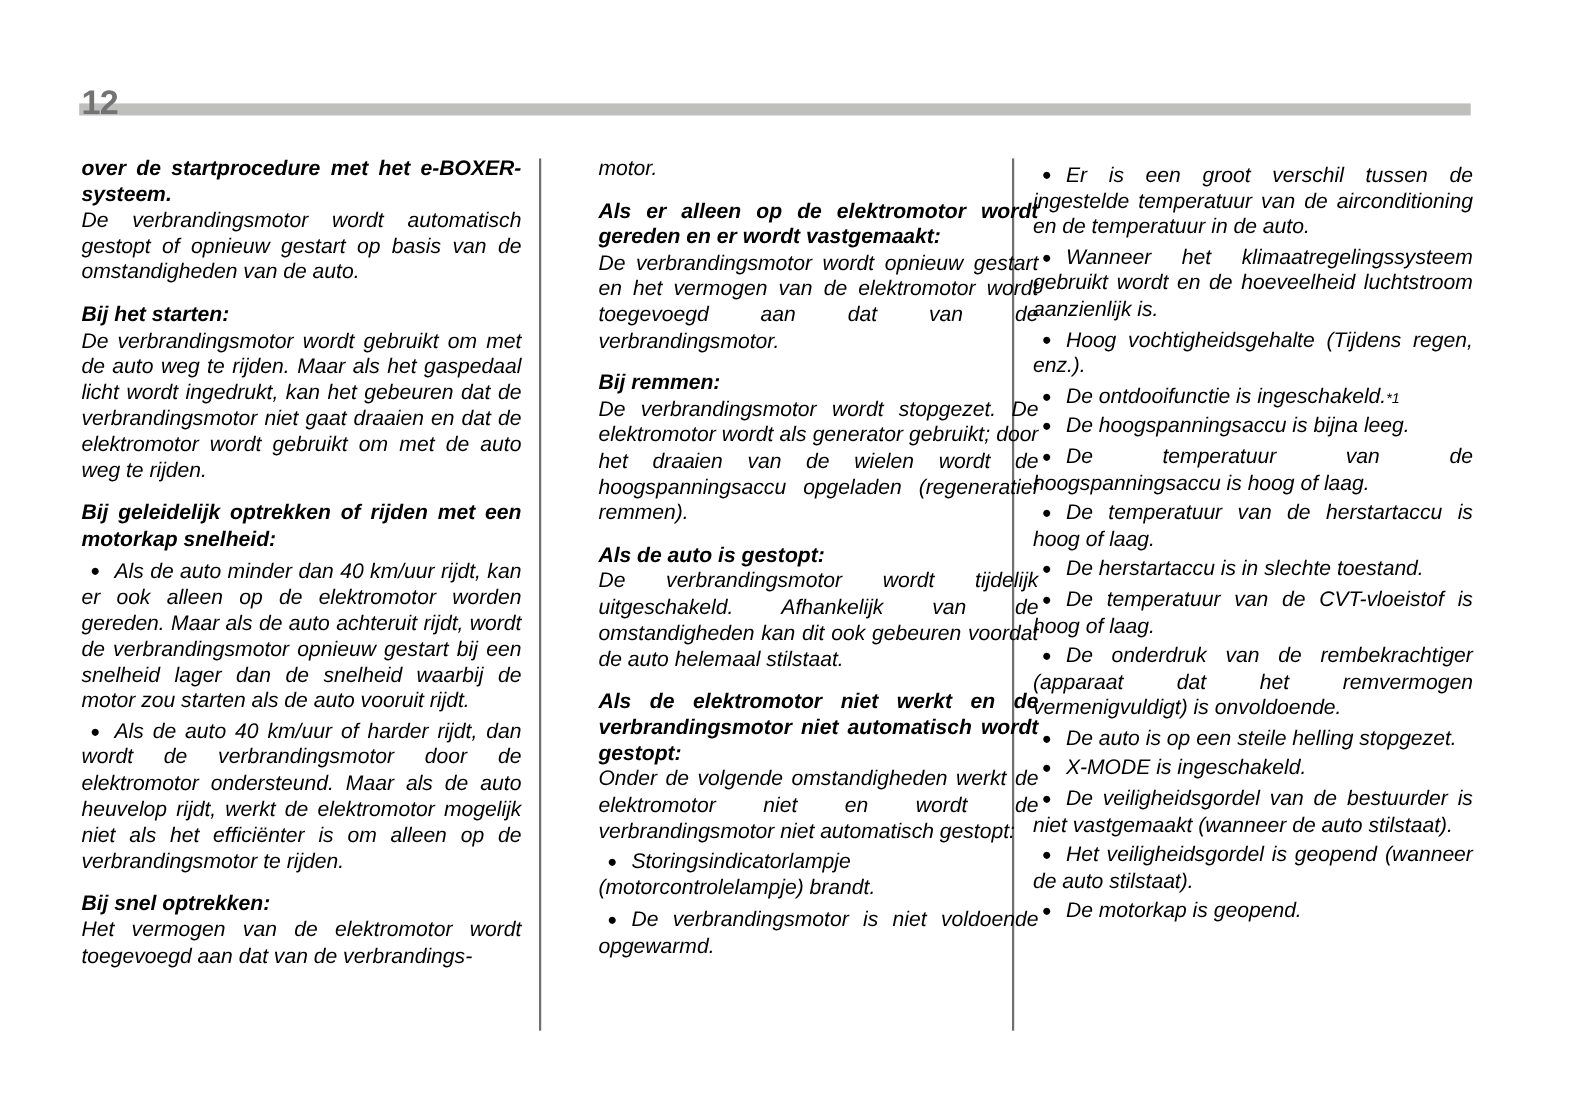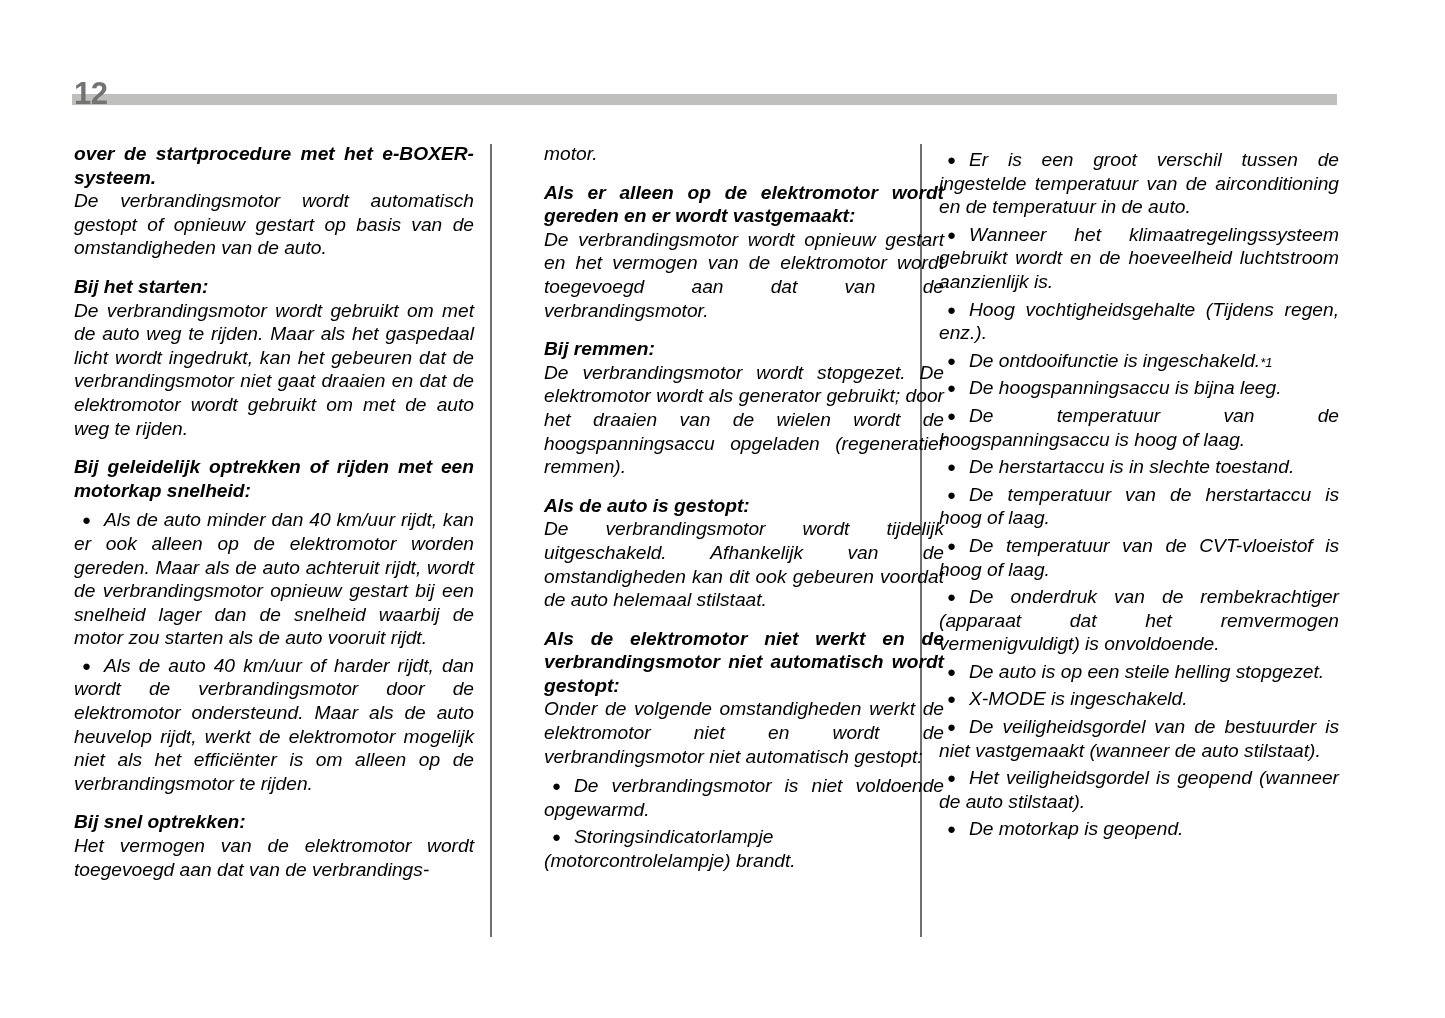--- a/index.html
+++ b/index.html
@@ -159,32 +159,32 @@
     <div class="col col-2">
         <p class="body tight"><span>motor.</span></p>
         <p class="head"><span>Als er alleen op de elektromotor wordt gereden en er wordt vastgemaakt:</span></p>
         <p class="body tight"><span>De verbrandingsmotor wordt opnieuw gestart en het vermogen van de elektromotor wordt toegevoegd aan dat van de verbrandingsmotor.</span></p>
         <p class="head"><span>Bij remmen:</span></p>
         <p class="body tight"><span>De verbrandingsmotor wordt stopgezet. De elektromotor wordt als generator gebruikt; door het draaien van de wielen wordt de hoogspanningsaccu opgeladen (regeneratief remmen).</span></p>
         <p class="head"><span>Als de auto is gestopt:</span></p>
         <p class="body tight"><span>De verbrandingsmotor wordt tijdelijk uitgeschakeld. Afhankelijk van de omstandigheden kan dit ook gebeuren voordat de auto helemaal stilstaat.</span></p>
         <p class="head"><span>Als de elektromotor niet werkt en de verbrandingsmotor niet automatisch wordt gestopt:</span></p>
         <p class="body tight"><span>Onder de volgende omstandigheden werkt de elektromotor niet en wordt de verbrandingsmotor niet automatisch gestopt:</span></p>
+        <p class="bullet"><span class="bullet-mark">●</span><span>Storingsindicatorlampje (motorcontrolelampje) brandt.</span></p>
         <p class="bullet bullet-first"><span class="bullet-mark">●</span><span>De verbrandingsmotor is niet voldoende opgewarmd.</span></p>
-        <p class="bullet"><span class="bullet-mark">●</span><span>Storingsindicatorlampje (motorcontrolelampje) brandt.</span></p>
       </div>
     <div class="col col-3">
         <p class="bullet bullet-first"><span class="bullet-mark">●</span><span>Er is een groot verschil tussen de ingestelde temperatuur van de airconditioning en de temperatuur in de auto.</span></p>
         <p class="bullet"><span class="bullet-mark">●</span><span>Wanneer het klimaatregelingssysteem gebruikt wordt en de hoeveelheid luchtstroom aanzienlijk is.</span></p>
         <p class="bullet"><span class="bullet-mark">●</span><span>Hoog vochtigheidsgehalte (Tijdens regen, enz.).</span></p>
         <p class="bullet"><span class="bullet-mark">●</span><span>De ontdooifunctie is ingeschakeld.</span><sup class="fn">*1</sup></p>
         <p class="bullet"><span class="bullet-mark">●</span><span>De hoogspanningsaccu is bijna leeg.</span></p>
         <p class="bullet"><span class="bullet-mark">●</span><span>De temperatuur van de hoogspanningsaccu is hoog of laag.</span></p>
+        <p class="bullet"><span class="bullet-mark">●</span><span>De temperatuur van de herstartaccu is hoog of laag.</span></p>
         <p class="bullet"><span class="bullet-mark">●</span><span>De herstartaccu is in slechte toestand.</span></p>
-        <p class="bullet"><span class="bullet-mark">●</span><span>De temperatuur van de herstartaccu is hoog of laag.</span></p>
         <p class="bullet"><span class="bullet-mark">●</span><span>De temperatuur van de CVT-vloeistof is hoog of laag.</span></p>
         <p class="bullet"><span class="bullet-mark">●</span><span>De onderdruk van de rembekrachtiger (apparaat dat het remvermogen vermenigvuldigt) is onvoldoende.</span></p>
         <p class="bullet"><span class="bullet-mark">●</span><span>De auto is op een steile helling stopgezet.</span></p>
         <p class="bullet"><span class="bullet-mark">●</span><span>X-MODE is ingeschakeld.</span></p>
         <p class="bullet"><span class="bullet-mark">●</span><span>De veiligheidsgordel van de bestuurder is niet vastgemaakt (wanneer de auto stilstaat).</span></p>
         <p class="bullet"><span class="bullet-mark">●</span><span>Het veiligheidsgordel is geopend (wanneer de auto stilstaat).</span></p>
         <p class="bullet"><span class="bullet-mark">●</span><span>De motorkap is geopend.</span></p>
       </div>
   </div>
 

